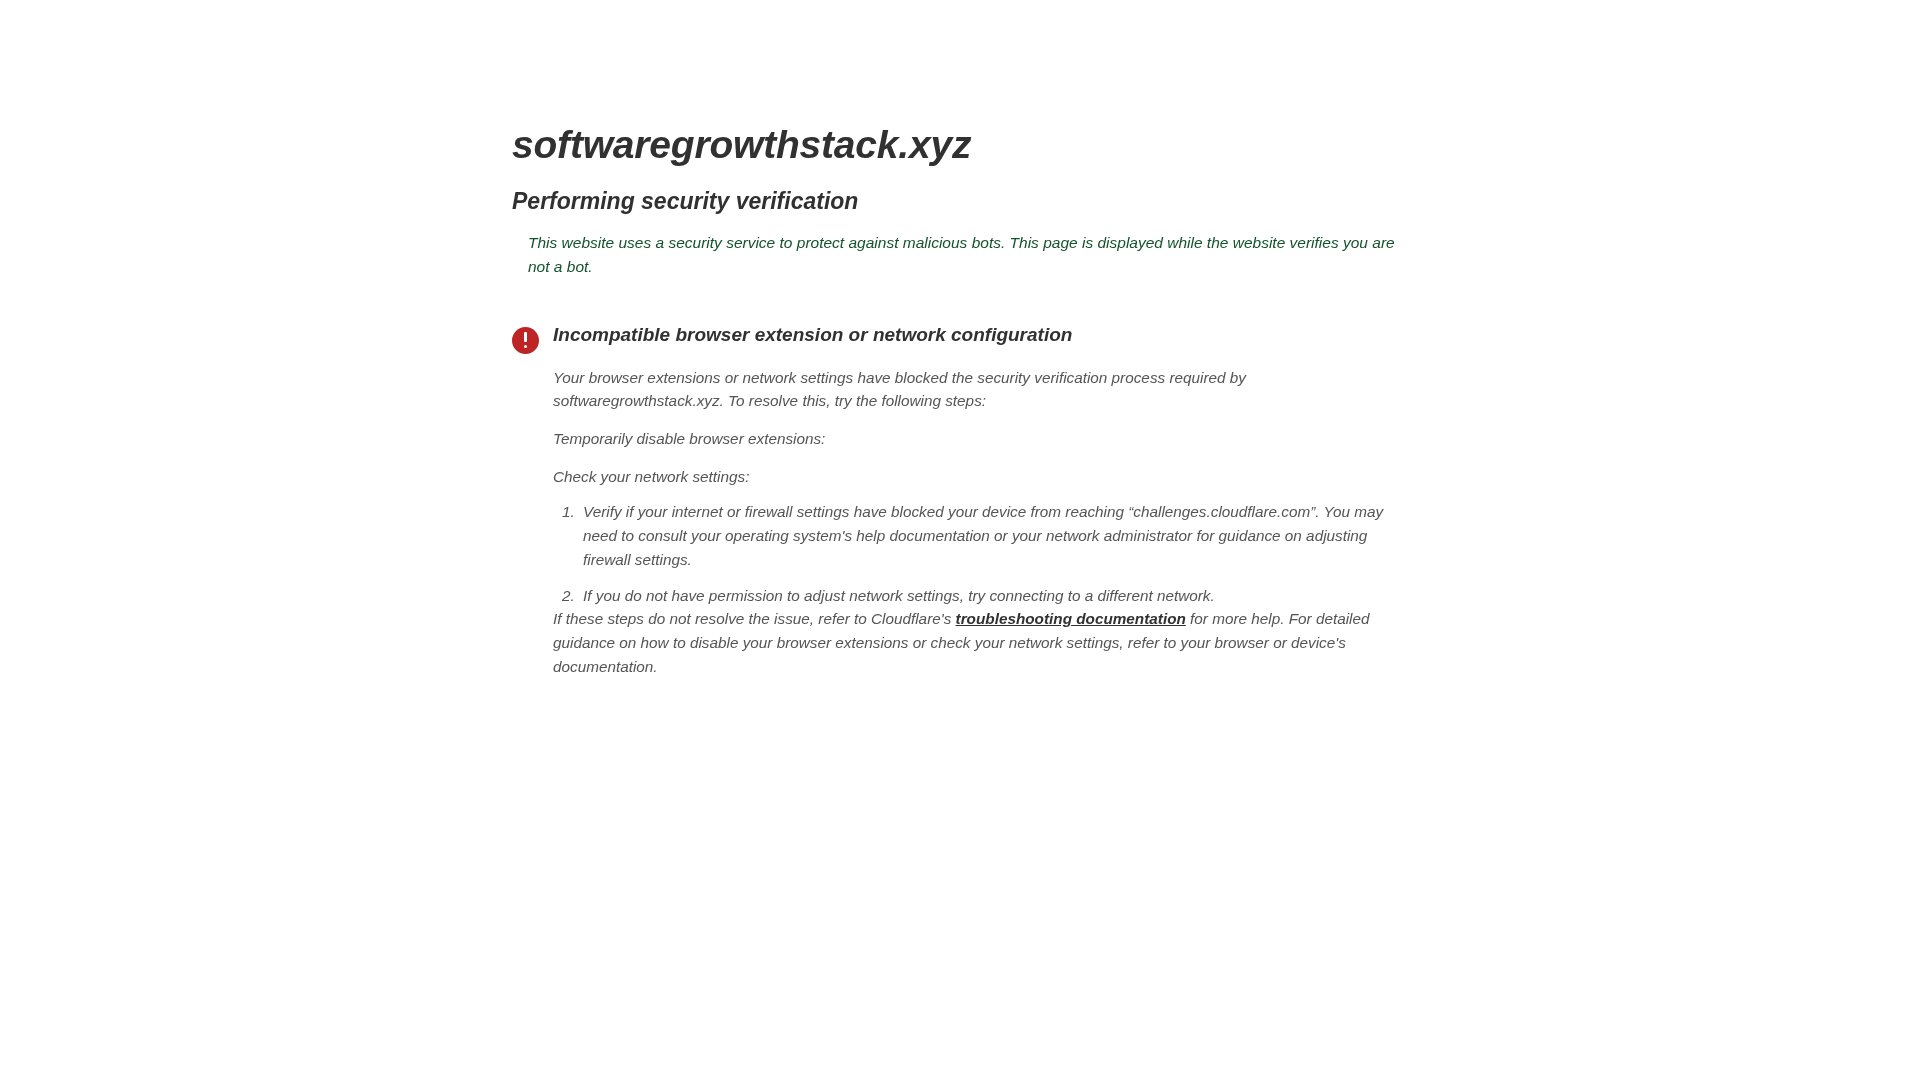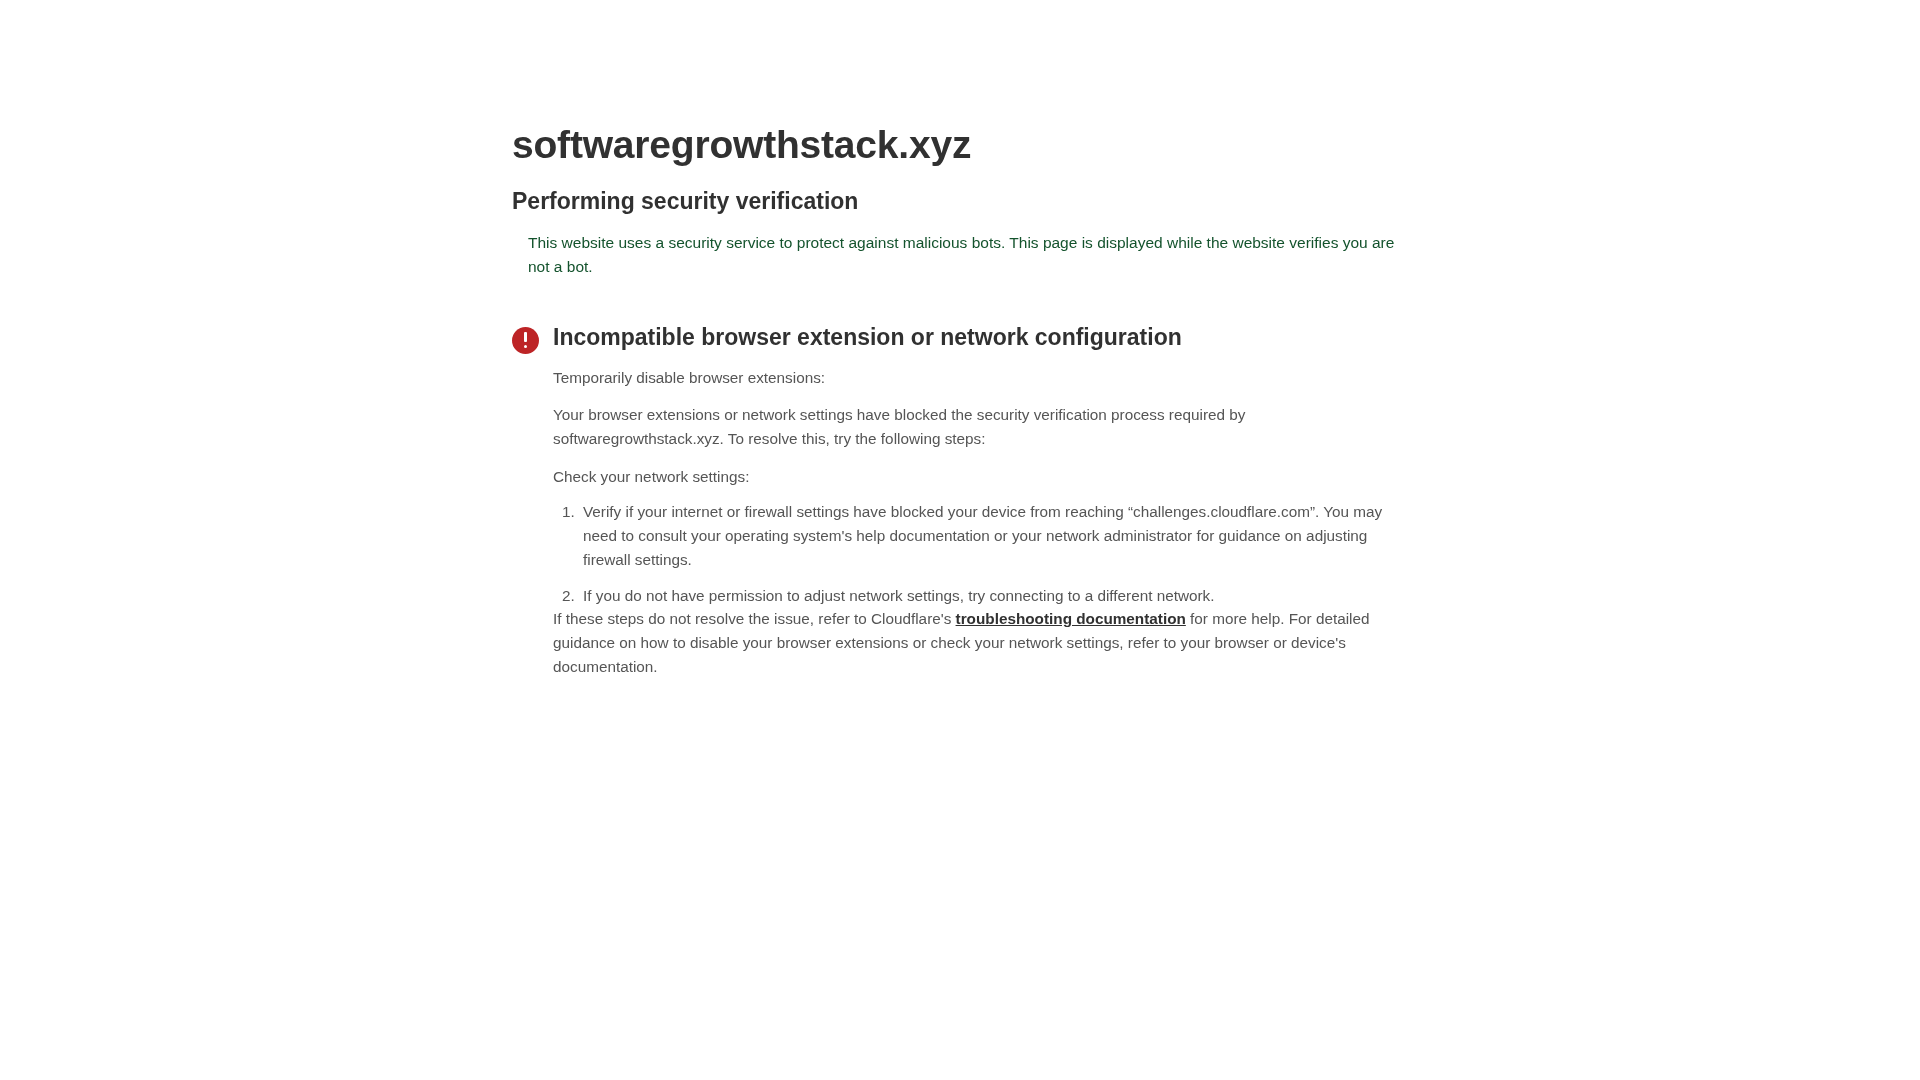--- a/index.html
+++ b/index.html
@@ -13,20 +13,21 @@
     font-family: "Liberation Sans", sans-serif;
     color: #313131;
     -webkit-font-smoothing: antialiased;
   }
   .page {
     position: relative;
     width: 1920px;
     height: 872px;
     box-sizing: border-box;
     overflow: hidden;
+    font-style: italic;
   }
   .content {
     position: absolute;
     left: 512px;
     top: 0;
     width: 896px;
   }
   .site-title {
     margin: 0;
     padding-top: 122px;
@@ -85,21 +86,21 @@
     left: 50%;
     top: 18px;
     width: 3.4px;
     height: 3.4px;
     margin-left: -1.7px;
     background: #ffffff;
     border-radius: 50%;
   }
   .error-title {
     margin: 0;
-    font-size: 23px;
+    font-size: 19px;
     line-height: 1.3;
     font-weight: 700;
     color: #313131;
   }
   .error-body {
     margin-left: 41px;
     margin-top: 12px;
     color: #555555;
   }
   .error-body p {
@@ -174,23 +175,23 @@
 
     <div class="error-block">
 
       <div class="error-head">
         <span class="error-icon"></span>
         <h3 class="error-title">Incompatible browser extension or network configuration</h3>
       </div>
 
       <div class="error-body">
 
+        <p>Your browser extensions or network settings have blocked the security verification process required by softwaregrowthstack.xyz. To resolve this, try the following steps:</p>
+
         <p>Temporarily disable browser extensions:</p>
-
-        <p>Your browser extensions or network settings have blocked the security verification process required by softwaregrowthstack.xyz. To resolve this, try the following steps:</p>
 
 
         <p>Check your network settings:</p>
 
         <ol class="steps">
           <li><span>Verify if your internet or firewall settings have blocked your device from reaching “challenges.cloudflare.com”. You may need to consult your operating system's help documentation or your network administrator for guidance on adjusting firewall settings.</span></li>
           <li><span>If you do not have permission to adjust network settings, try connecting to a different network.</span></li>
         </ol>
 
         <p><span>If these steps do not resolve the issue, refer to Cloudflare's </span><a class="strong-link" href="#">troubleshooting documentation</a><span> for more help. For detailed guidance on how to disable your browser extensions or check your network settings, refer to your browser or device's documentation.</span></p>

